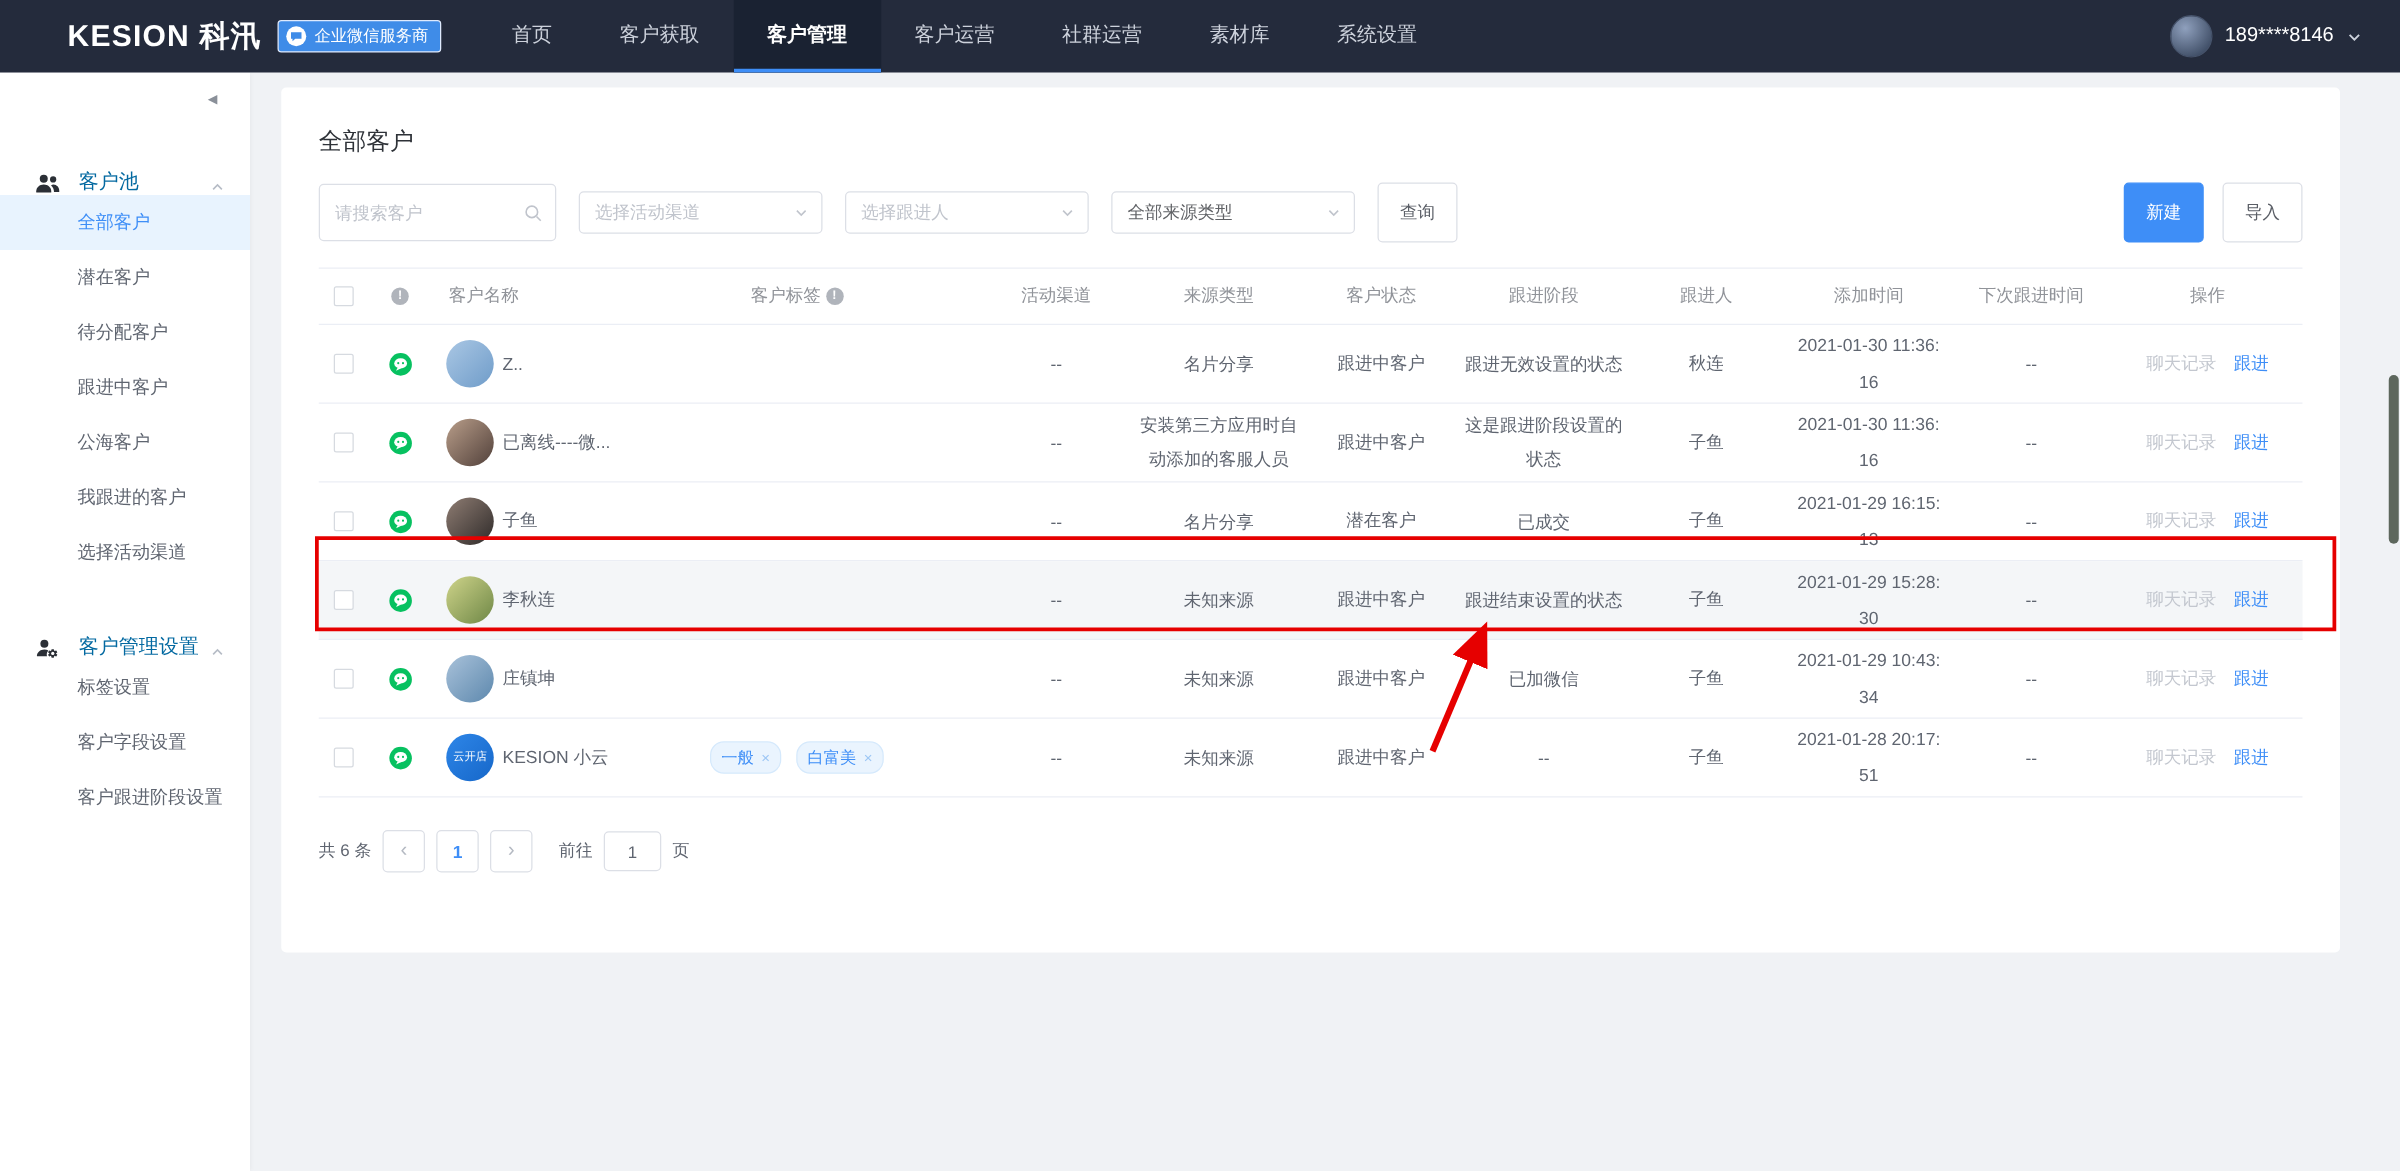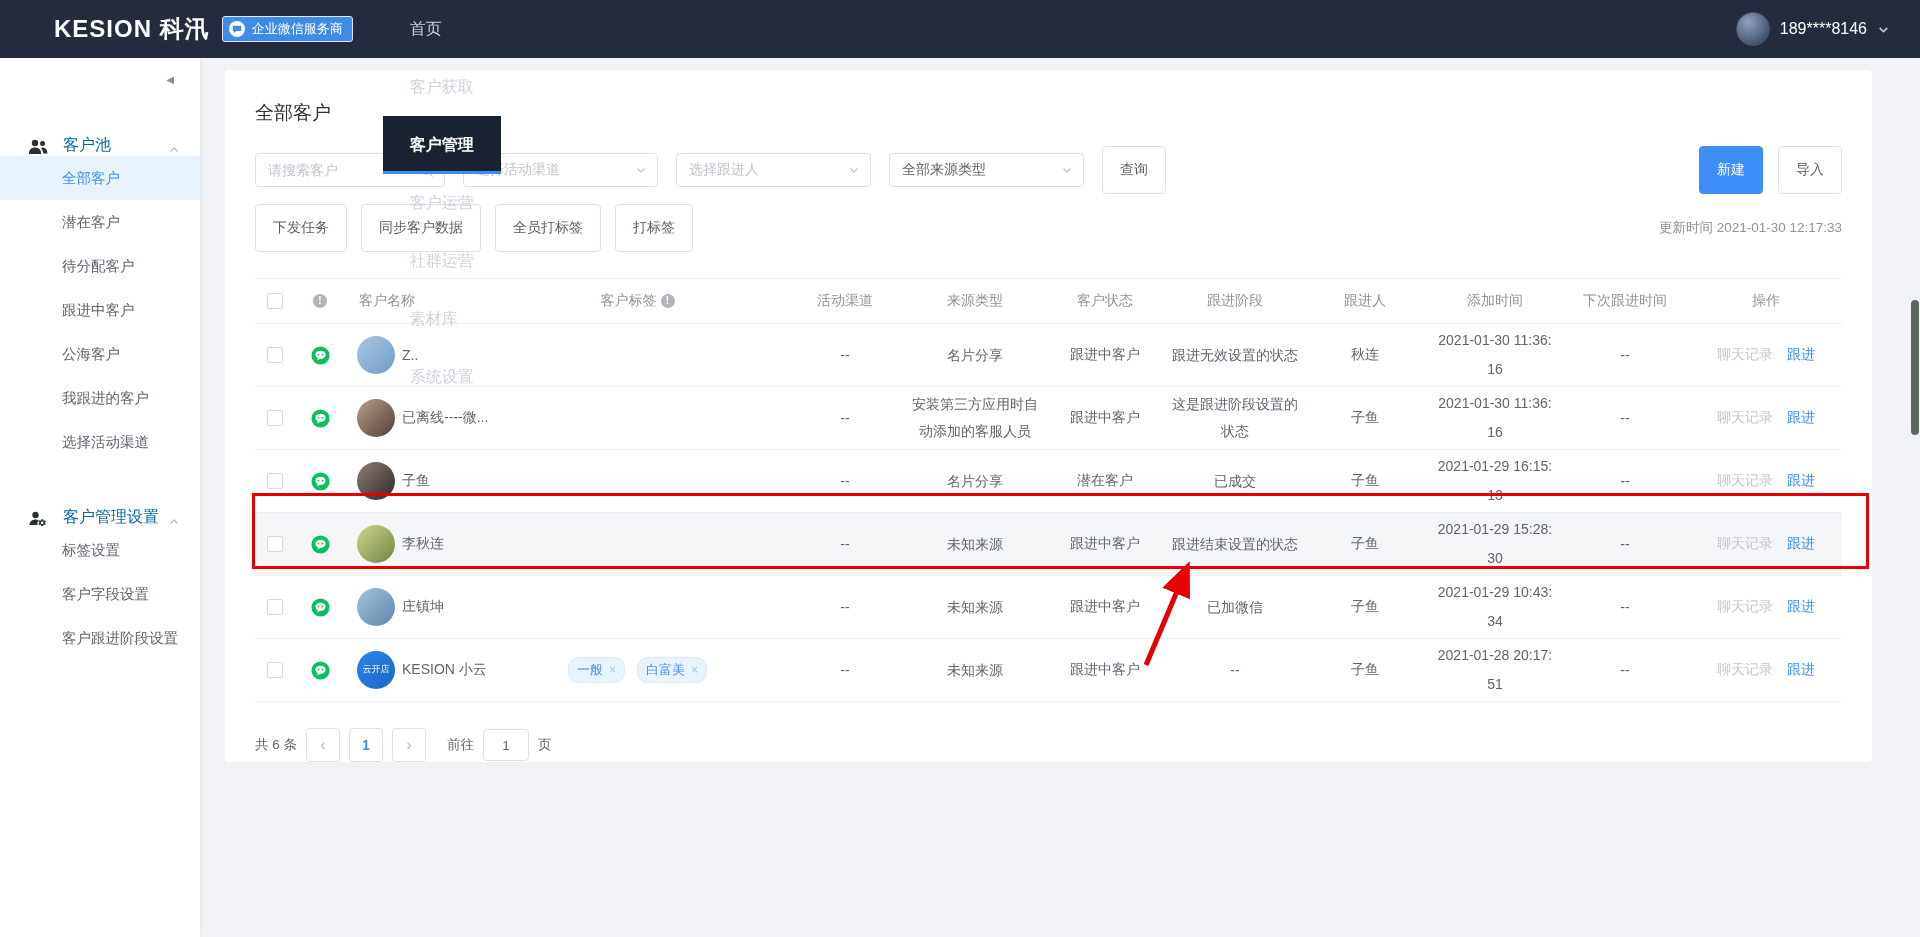--- a/index.html
+++ b/index.html
@@ -6,41 +6,41 @@
   html,body { width:1920px; height:937px; }
   body {
     position:relative; overflow:hidden; background:#f0f2f5;
     font-family:"Liberation Sans","DejaVu Sans",sans-serif; color:#5f6570;
   }
   
   .navbar { position:absolute; top:0; left:0; right:0; height:58px; background:#242b3c; display:flex; align-items:center; z-index:20;padding-left:32px; }
   .logo { margin-left:22px; color:#fff; font-size:24px; font-weight:bold; letter-spacing:1px; white-space:nowrap; }
   .badge { margin-left:12px; display:flex; align-items:center; gap:6px; background:#3f8ce8; border:1px solid #dfeafd; color:#fff; font-size:13px; padding:3px 9px 3px 5px; border-radius:3px; white-space:nowrap; }
   .badge .bicon { display:flex; }
-  .nav-menu { display:flex; margin-left:30px; height:100%;flex-direction:column; }
+  .nav-menu { display:flex; margin-left:30px; height:100%; }
   .nav-item { padding:0 27px; line-height:58px; color:#cdd2dc; font-size:16px; cursor:pointer; }
   .nav-item.active { background:#1a2232; color:#fff; font-weight:bold; box-shadow:inset 0 -3px 0 #3e8ef7; }
   .nav-right { margin-left:auto; margin-right:30px; display:flex; align-items:center; gap:10px; color:#fff; font-size:16px; cursor:pointer; }
   .nav-avatar { width:34px; height:34px; border-radius:50%; background:radial-gradient(circle at 35% 30%,#8fa0bd,#2b3950); border:1px solid #46536b; }
   .nav-caret { display:flex; color:#cdd2dc; }
   
   .sidebar { position:absolute; top:58px; left:0; bottom:0; width:200px; background:#fff; box-shadow:1px 0 4px rgba(0,0,0,.05); z-index:10; }
   .collapse-row { height:26px; margin-top:8px; display:flex; justify-content:flex-end; align-items:center; padding-right:26px; color:#8a9099; font-size:10px; cursor:pointer; }
   .side-group { height:50px; margin-top:14px; display:flex; align-items:flex-end; padding:0 20px 0 28px; color:#0369a1; font-size:16px; cursor:pointer; }
   .side-group .gicon { width:22px; display:flex; color:#2b2f36; }
   .side-group .glabel { margin-left:13px; flex:1; }
   .side-group .gchevron { display:flex; color:#b6bcc6; }
   .side-item { height:44px; line-height:44px; padding-left:62px; font-size:14.5px; color:#5f6570; cursor:pointer; }
   .side-item.active { color:#3e8ef7; background:#e8f3fe; }
   
   .content { position:absolute; left:200px; top:58px; right:0; bottom:0; }
   .card { position:absolute; left:25px; top:12px; width:1647px; height:692px; background:#fff; border-radius:4px; }
   .card-title { padding:30px 30px 0; font-size:19px; color:#2e3238; }
   .filter-row { display:flex; align-items:center; margin:26px 30px 0; gap:18px; height:36px; }
-  .search-box { width:190px; height:34px; border:1px solid #dcdfe6; border-radius:4px; display:flex; align-items:center; background:#fff; }
+  .search-box { width:190px; height:46px; border:1px solid #dcdfe6; border-radius:4px; display:flex; align-items:center; background:#fff; }
   .search-box input { border:0; outline:0; flex:1; min-width:0; margin-left:12px; font-size:14px; color:#606266; font-family:inherit; background:transparent; }
   .search-box input::placeholder { color:#c0c4cc; }
   .search-box .sicon { margin-right:10px; display:flex; color:#c0c4cc; }
   .select-box { width:195px; height:34px; border:1px solid #dcdfe6; border-radius:4px; display:flex; align-items:center; justify-content:space-between; padding:0 10px 0 12px; font-size:14px; color:#c0c4cc; background:#fff; cursor:pointer; }
   .select-box .dchev { display:flex; color:#c0c4cc; }
   .select-box.filled { color:#606266; }
   .btn { height:48px; padding:0 17px; border:1px solid #dcdfe6; border-radius:4px; background:#fff; color:#5a5e66; font-size:14px; display:inline-flex; align-items:center; justify-content:center; cursor:pointer; font-family:inherit; white-space:nowrap; }
   .btn-primary { background:#3e8ef7; border-color:#3e8ef7; color:#fff; }
   .filter-right { margin-left:auto; display:flex; gap:15px; }
   .action-row { margin:16px 30px 0; display:flex; gap:14px; align-items:center; }
@@ -199,27 +199,20 @@
             </svg>
           </span>
       </div>
       <button class="btn">查询</button>
       <div class="filter-right">
         <button class="btn btn-primary">新建</button>
         <button class="btn">导入</button>
       </div>
     </div>
 
-    <div class="action-row">
-      <button class="btn">下发任务</button>
-      <button class="btn">同步客户数据</button>
-      <button class="btn">全员打标签</button>
-      <button class="btn">打标签</button>
-      <span class="update-time">更新时间 2021-01-30 12:17:33</span>
-    </div>
 
     <div class="table-wrap">
       <div class="thead">
           <div class="th col-select">
             <span class="checkbox"></span>
           </div>
           <div class="th col-status">
             <span class="info-ic">!</span>
           </div>
           <div class="th col-name">

